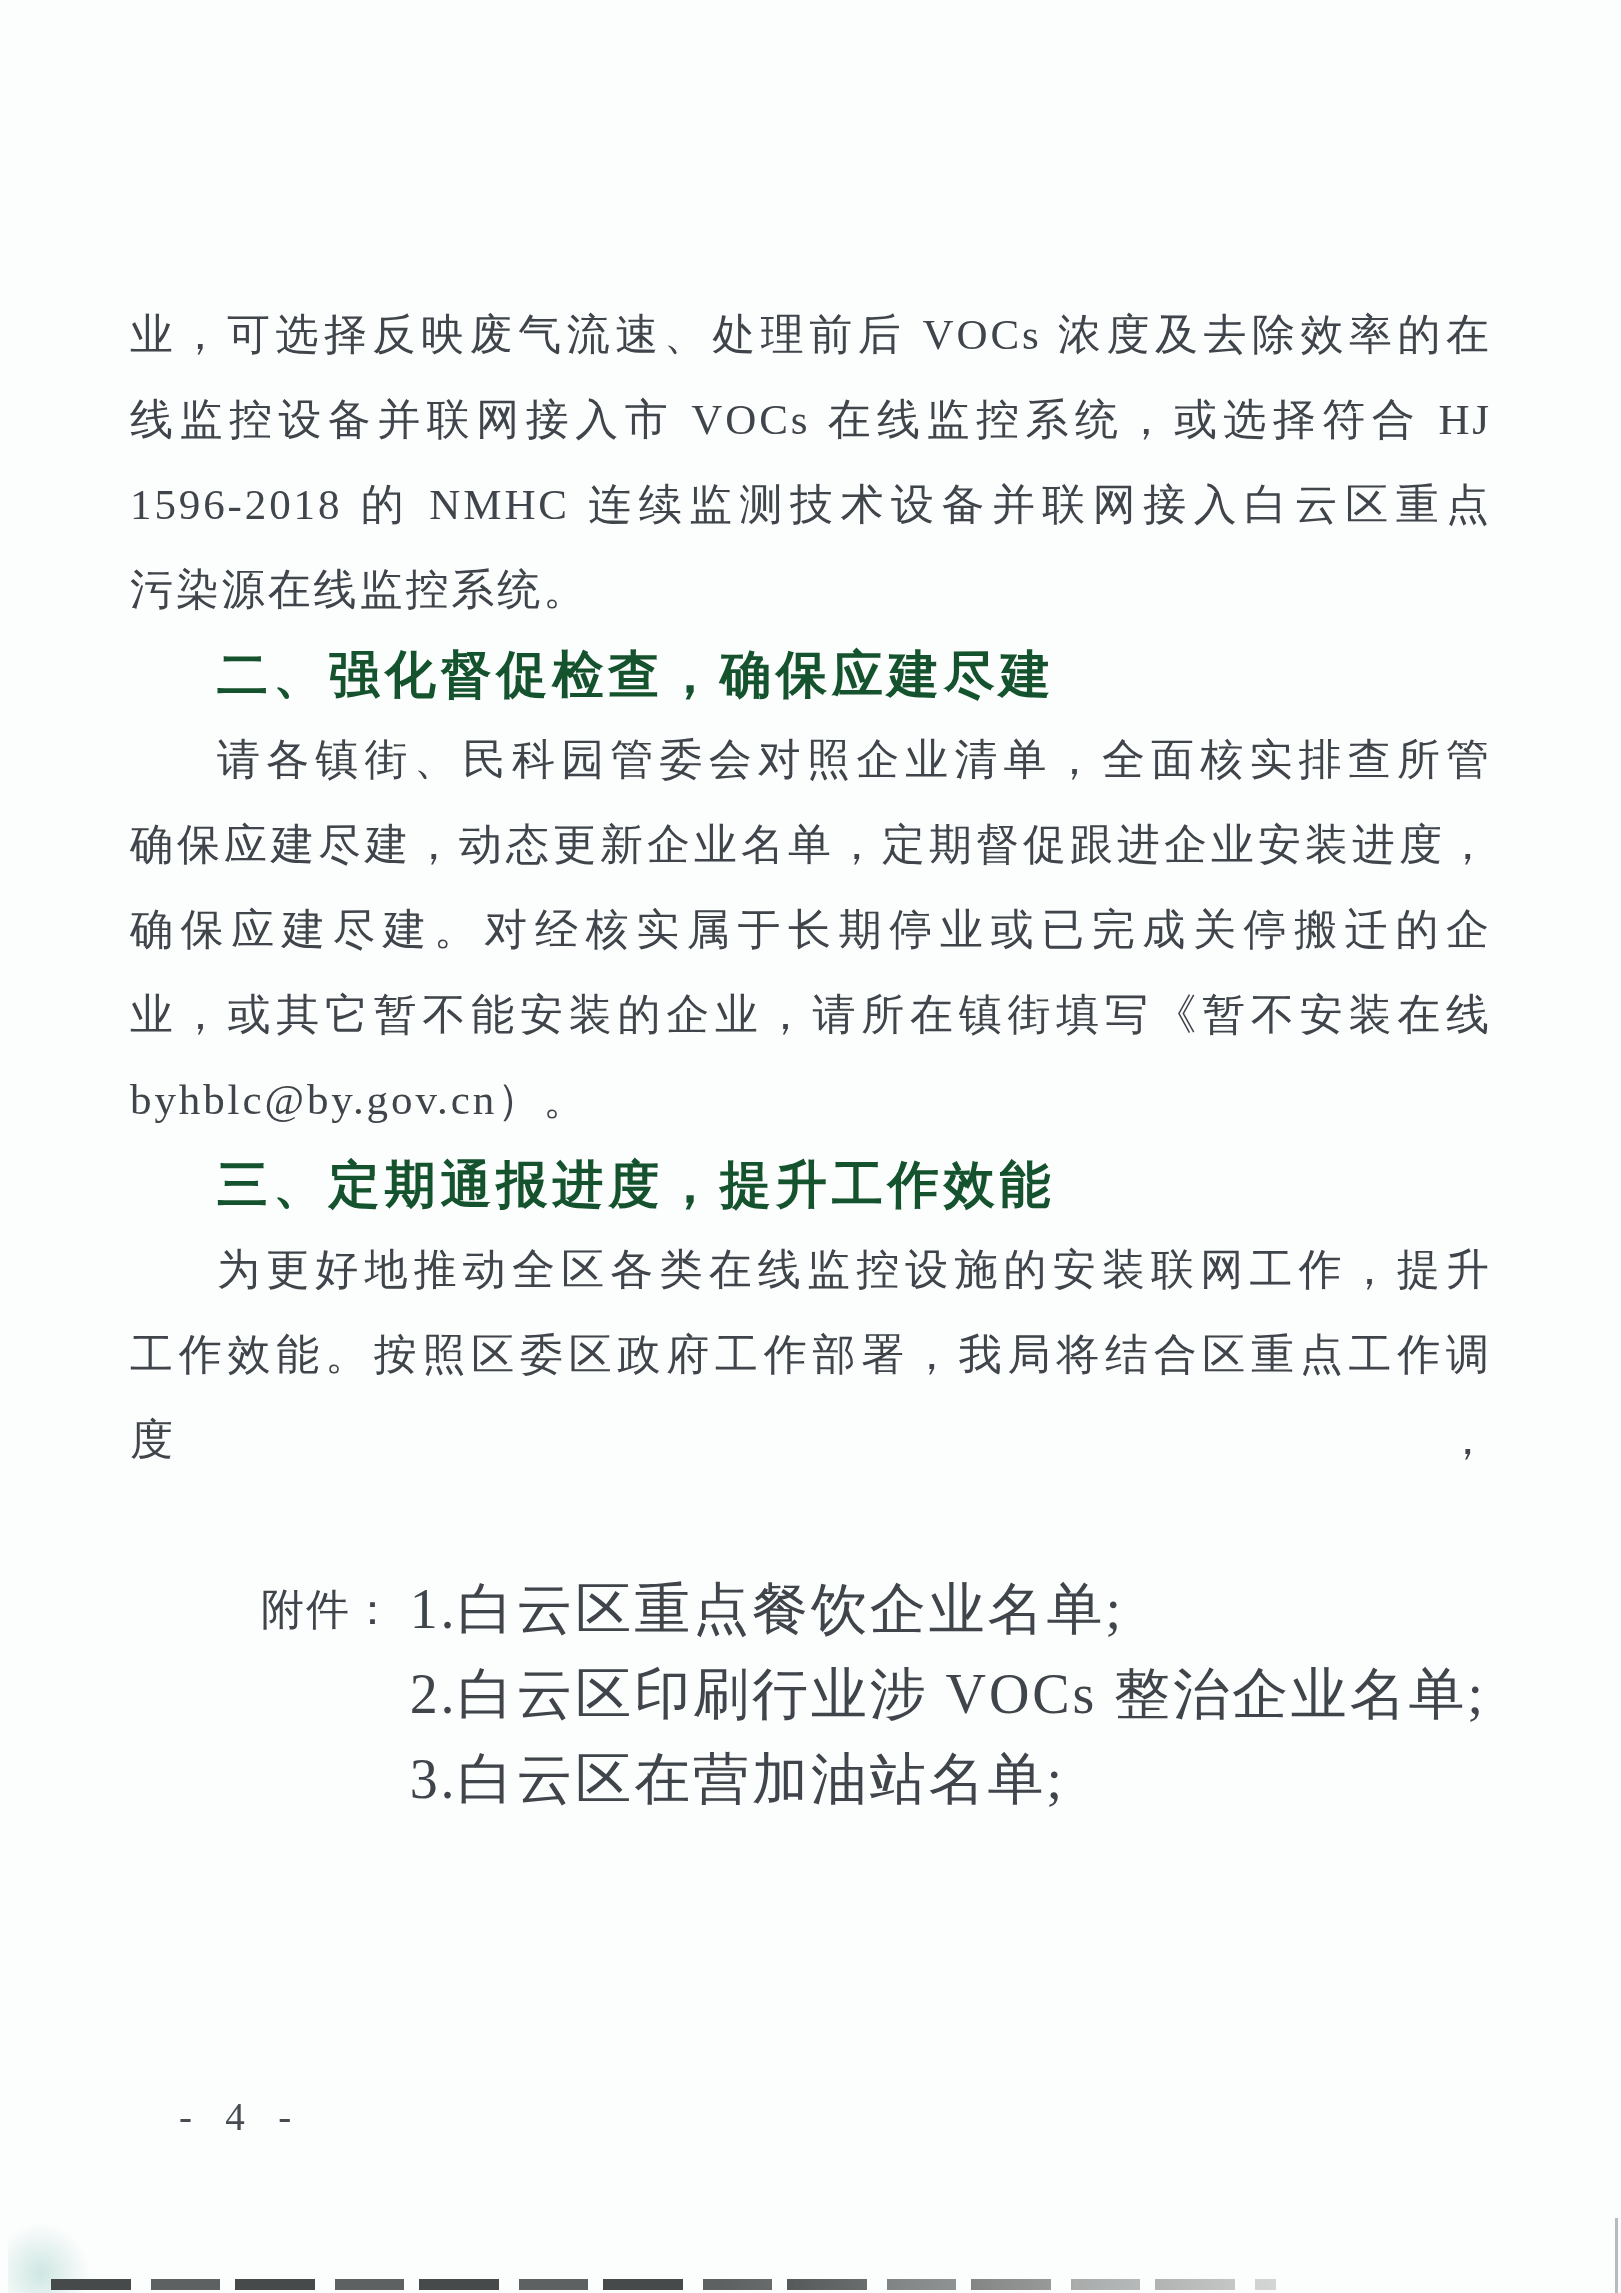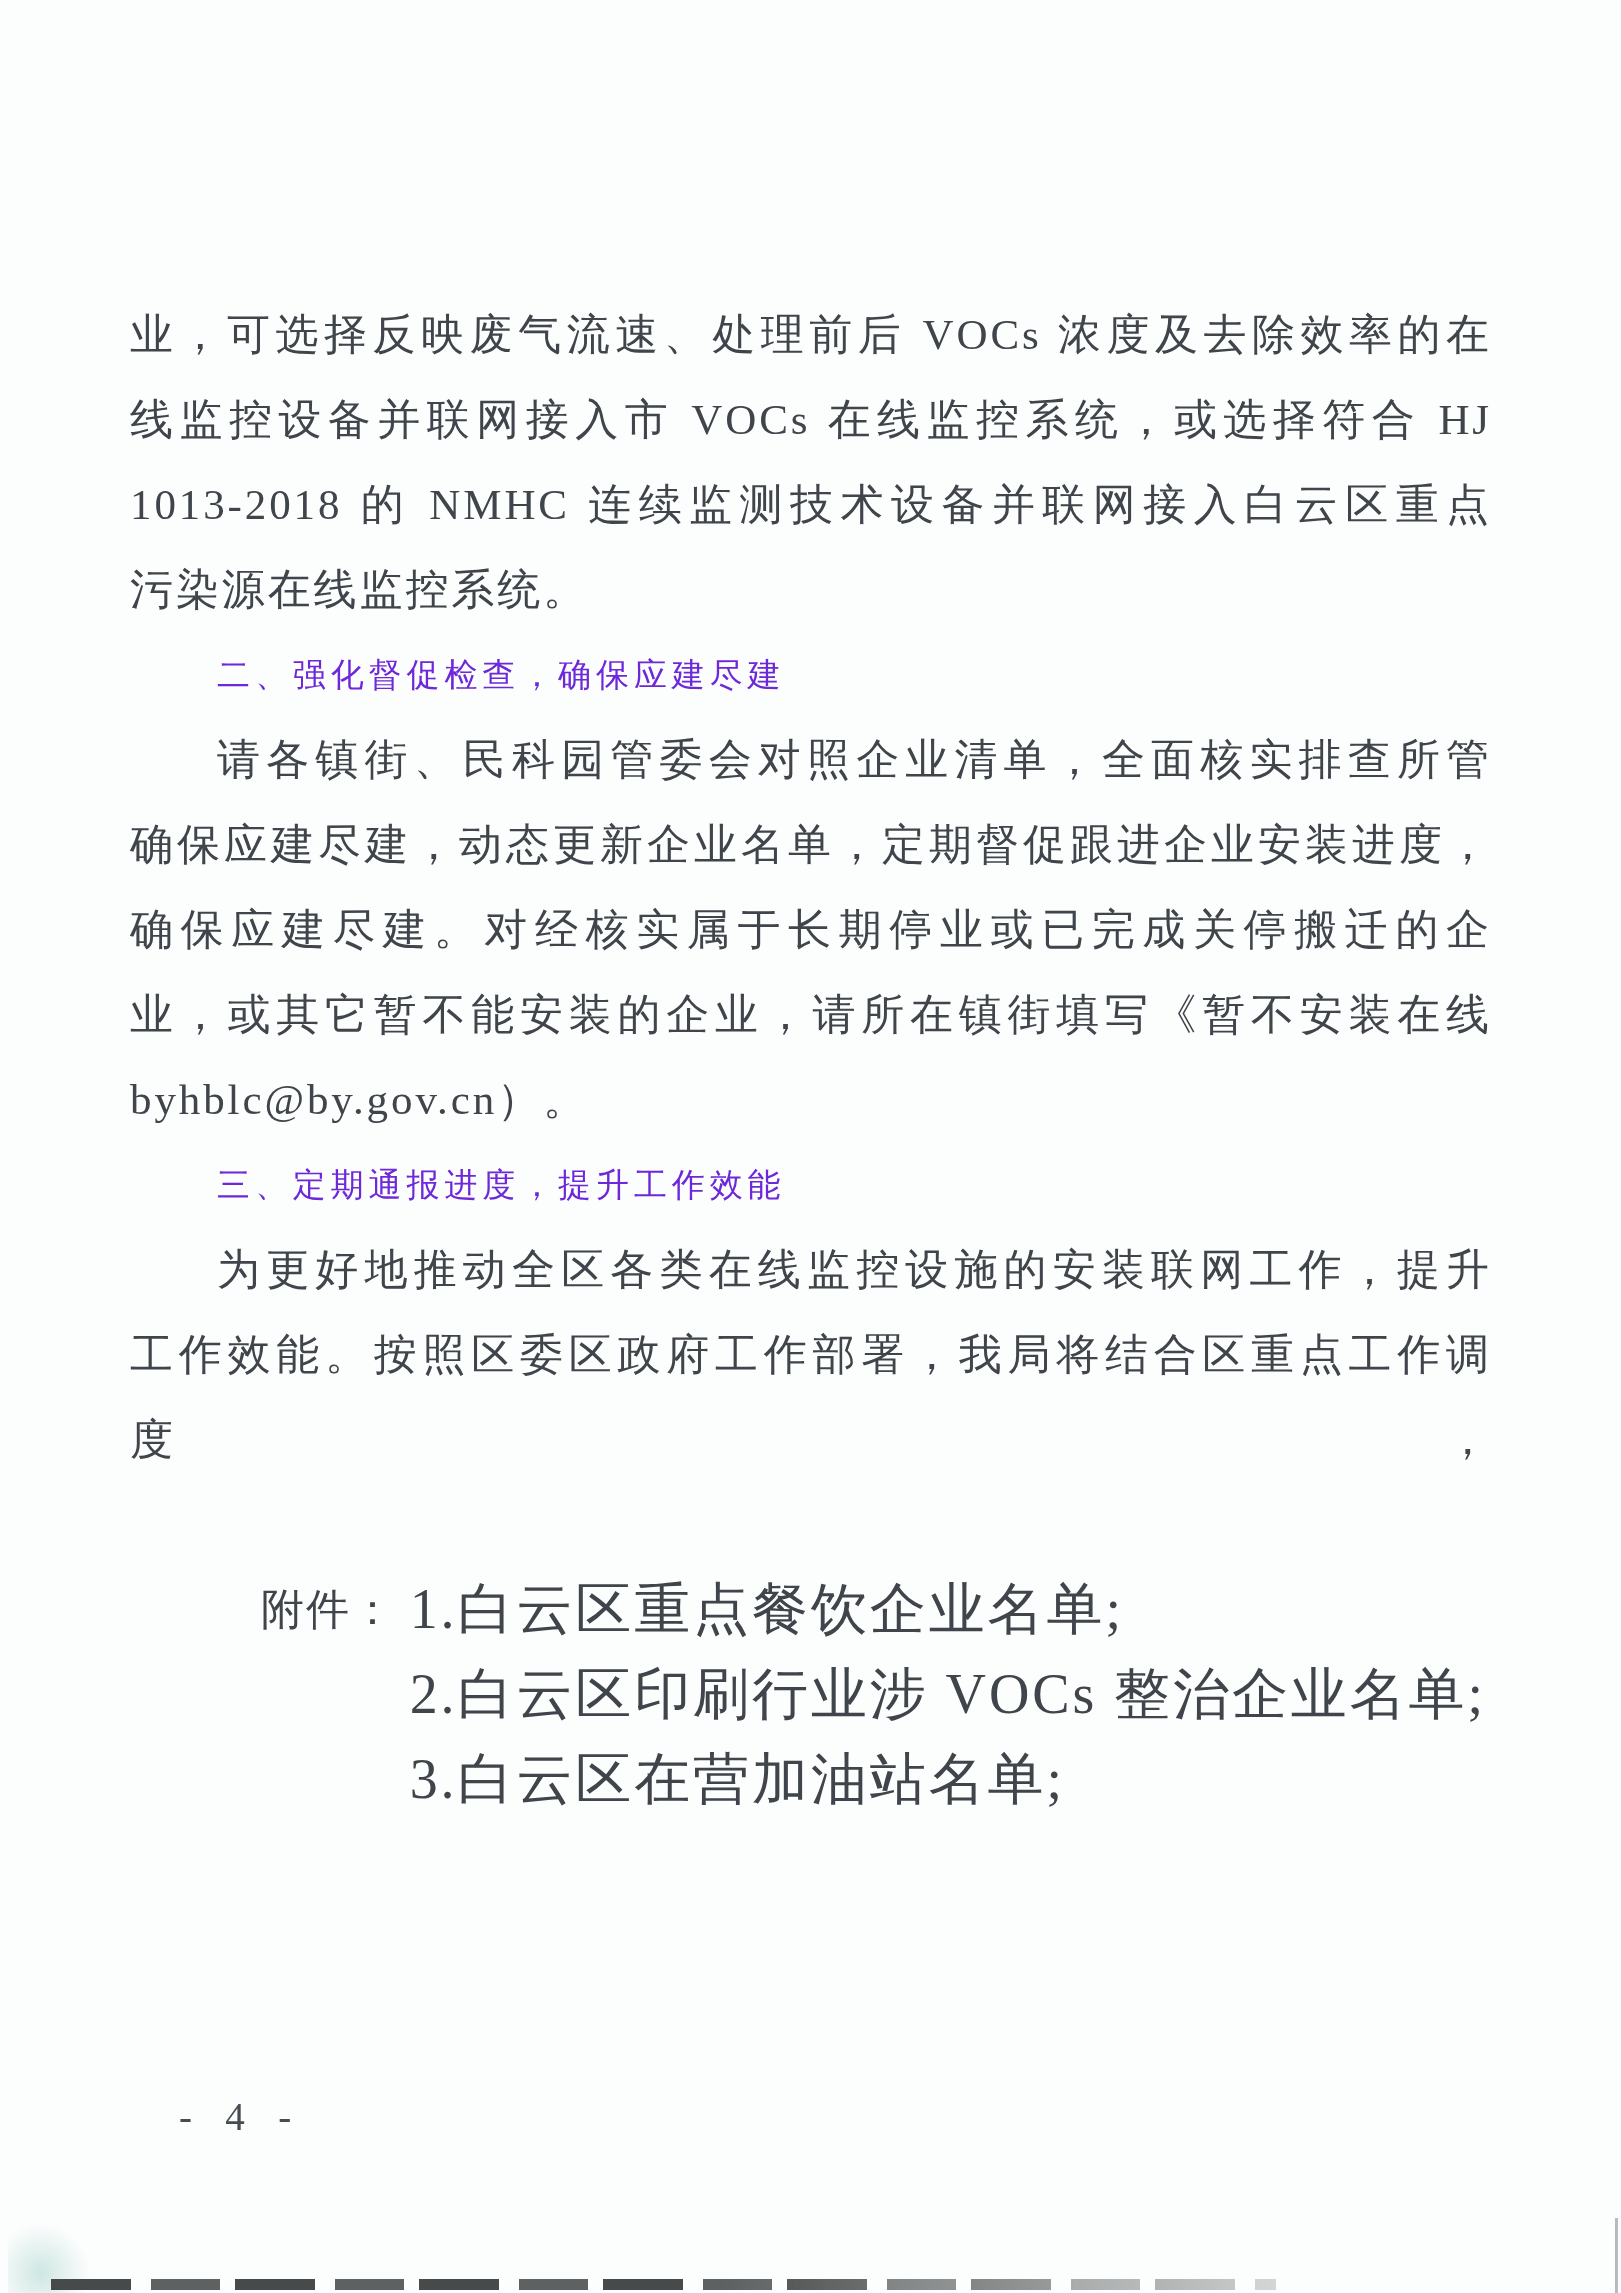--- a/index.html
+++ b/index.html
@@ -18,23 +18,23 @@
     font-size:43px;line-height:85px;letter-spacing:2.9px;
   }
   .line.just{
     text-align:justify;
     text-align-last:justify;
     text-justify:inter-character;
   }
   .line.ind{ text-indent:87px; }
   .heading{
     font-family:"Liberation Sans","DejaVu Sans",sans-serif;
-    font-weight:400;
-    font-size:33px;line-height:85px;letter-spacing:4.9px;
-    color:#6d28d9;
+    font-weight:700;
+    font-size:51px;line-height:85px;letter-spacing:4.9px;
+    color:#14532d;
     padding-left:87px;
   }
   .attachments{
     display:flex;
     margin-top:85px;
     padding-left:87px;
   }
   .attach-label{
     flex:0 0 auto;
     font-size:43px;line-height:85px;letter-spacing:2px;
@@ -70,21 +70,21 @@
 </style>
 </head>
 <body>
 
 <div class="page">
   <div class="content">
 
     <div class="block">
         <div class="line just">业，可选择反映废气流速、处理前后 VOCs 浓度及去除效率的在</div>
         <div class="line just">线监控设备并联网接入市 VOCs 在线监控系统，或选择符合 HJ</div>
-        <div class="line just">1013-2018 的 NMHC 连续监测技术设备并联网接入白云区重点</div>
+        <div class="line just">1596-2018 的 NMHC 连续监测技术设备并联网接入白云区重点</div>
         <div class="line">污染源在线监控系统。</div>
       </div>
 
     <div class="heading">二、强化督促检查，确保应建尽建</div>
 
     <div class="block">
         <div class="line just ind">请各镇街、民科园管委会对照企业清单，全面核实排查所管</div>
         <div class="line just">确保应建尽建，动态更新企业名单，定期督促跟进企业安装进度，</div>
         <div class="line just">确保应建尽建。对经核实属于长期停业或已完成关停搬迁的企</div>
         <div class="line just">业，或其它暂不能安装的企业，请所在镇街填写《暂不安装在线</div>

